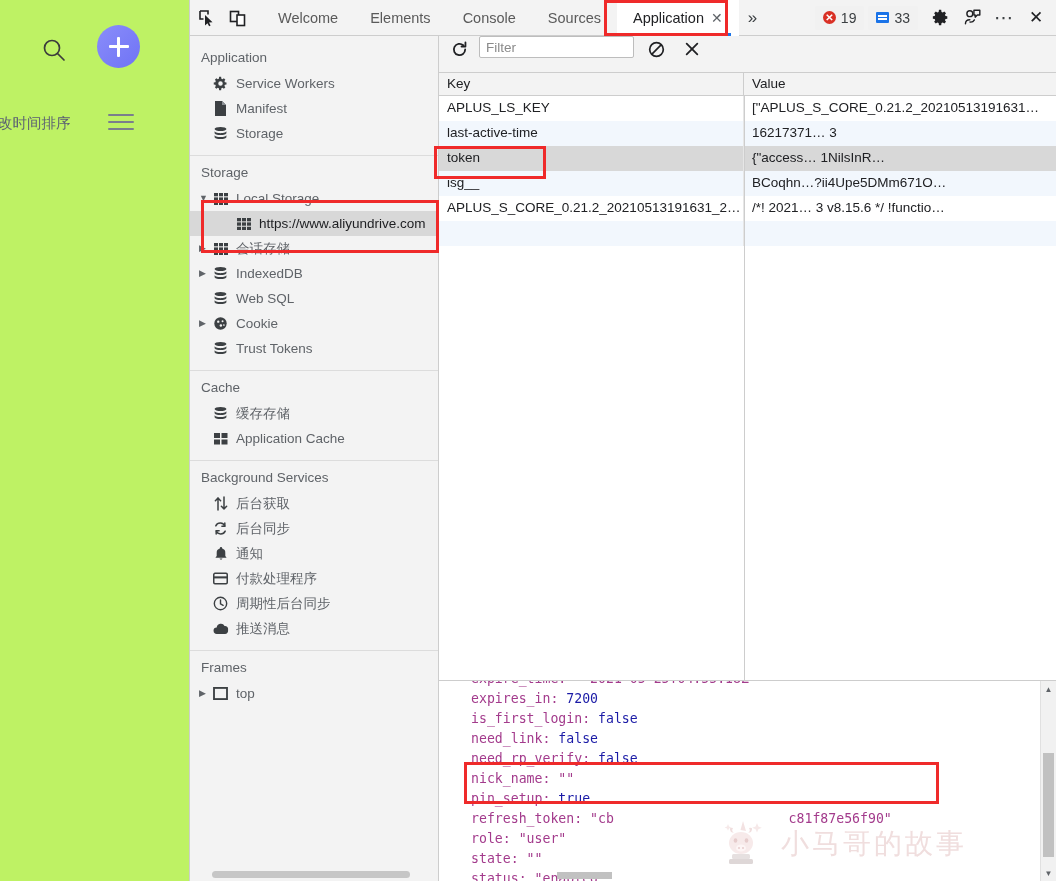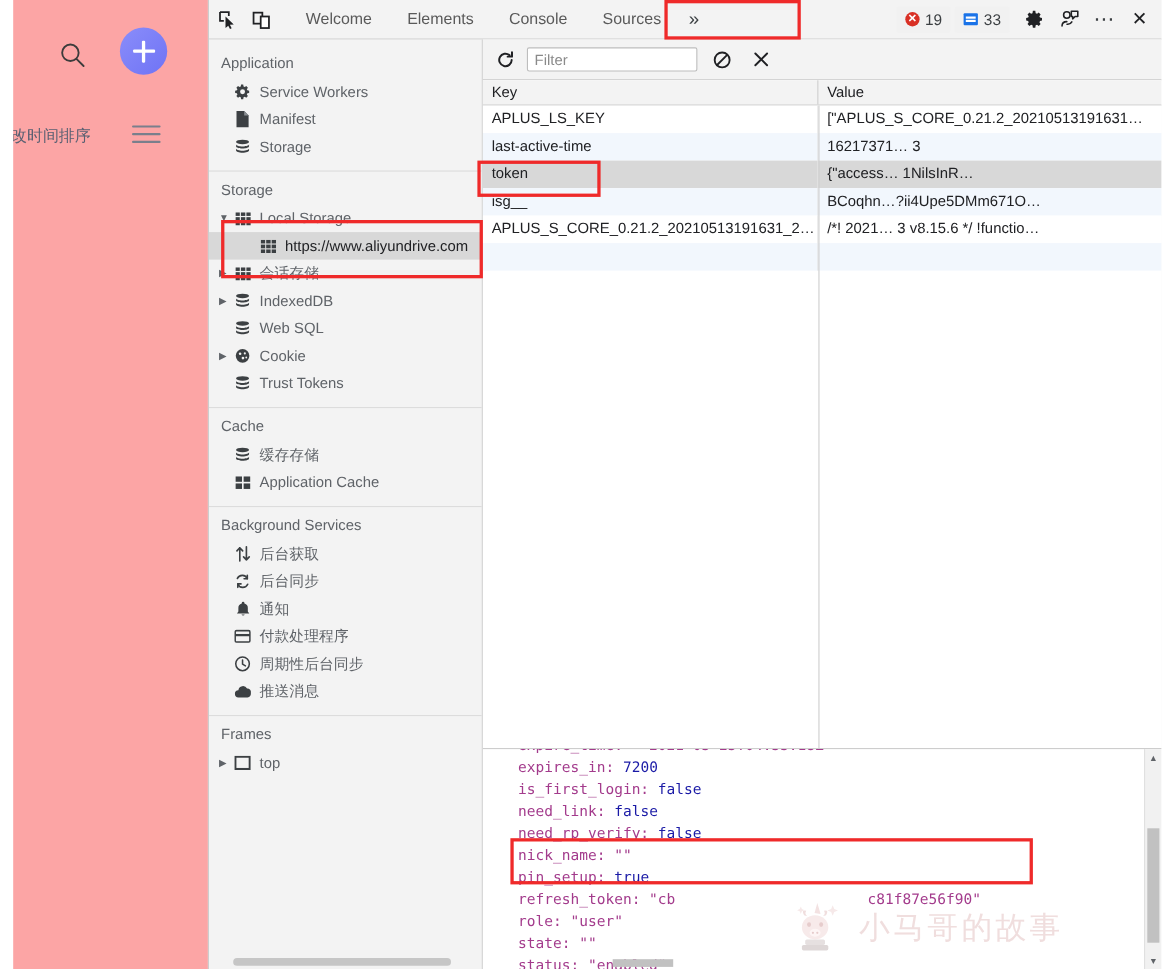--- a/index.html
+++ b/index.html
@@ -8,22 +8,22 @@
     width: 1056px; height: 881px;
     overflow: hidden;
     background: #ffffff;
     font-family: "Liberation Sans", sans-serif;
     -webkit-font-smoothing: antialiased;
   }
   #root { position: relative; width: 1056px; height: 881px; }
 
   
   #page-pane {
-    position: absolute; left: 12px; top: 0; width: 189px; height: 881px;
-    background: #fca5a5; overflow: hidden;
+    position: absolute; left: 0; top: 0; width: 189px; height: 881px;
+    background: #bef264; overflow: hidden;
   }
   #page-search-icon {
     position: absolute; left: 38px; top: 35px; width: 34px; height: 34px;
   }
   #page-add-btn {
     position: absolute; left: 97px; top: 25px;
     width: 43px; height: 43px; border-radius: 50%;
     background: linear-gradient(135deg, #8a8dfa 0%, #6f73f5 100%);
     display: flex; align-items: center; justify-content: center;
   }
@@ -150,21 +150,21 @@
     background: #c6c6c6; border-radius: 4px;
   }
 
   
   #dt-content {
     position: relative; width: 617px; height: 845px; background: #fff;
     display: flex; flex-direction: column;
   }
   #filterbar {
     height: 37px; background: #f3f3f3; border-bottom: 1px solid #cdcdcd;
-    display: flex; align-items: center; padding-left: 7px;
+    display: flex; align-items: flex-start; padding-left: 7px;
   }
   #refresh-btn { width: 26px; height: 26px; display:flex; align-items:center; justify-content:center; }
   #filter-input {
     width: 155px; height: 22px; margin-left: 7px;
     border: 1px solid #bdbdbd; background: #fff; border-radius: 2px;
     font-size: 13.5px; color: #202124; padding: 0 6px;
     font-family: "Liberation Sans", sans-serif;
     outline: none;
   }
   #filter-input::placeholder { color: #8a8a8a; }
@@ -288,20 +288,23 @@
           <span>Welcome</span>
         </div>
         <div class="tab">
           <span>Elements</span>
         </div>
         <div class="tab">
           <span>Console</span>
         </div>
         <div class="tab">
           <span>Sources</span>
+        </div>
+        <div class="tab selected">
+          <span>Application</span><span class="tab-close">✕</span>
         </div>
         <div class="tab-overflow">»</div>
       </div>
 
       <div id="tabbar-right">
         <div class="counter">
           <span class="dot-err">✕</span>
           <span>19</span>
         </div>
         <div class="counter">

